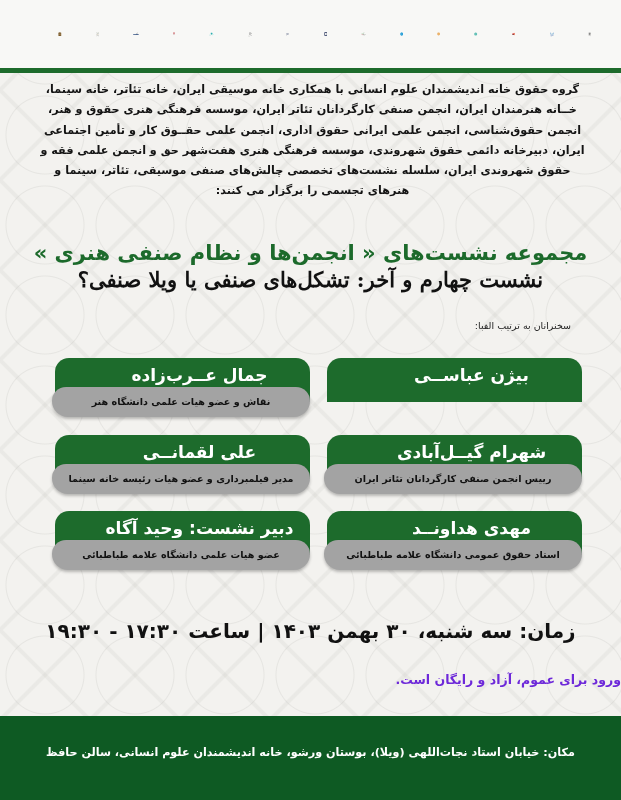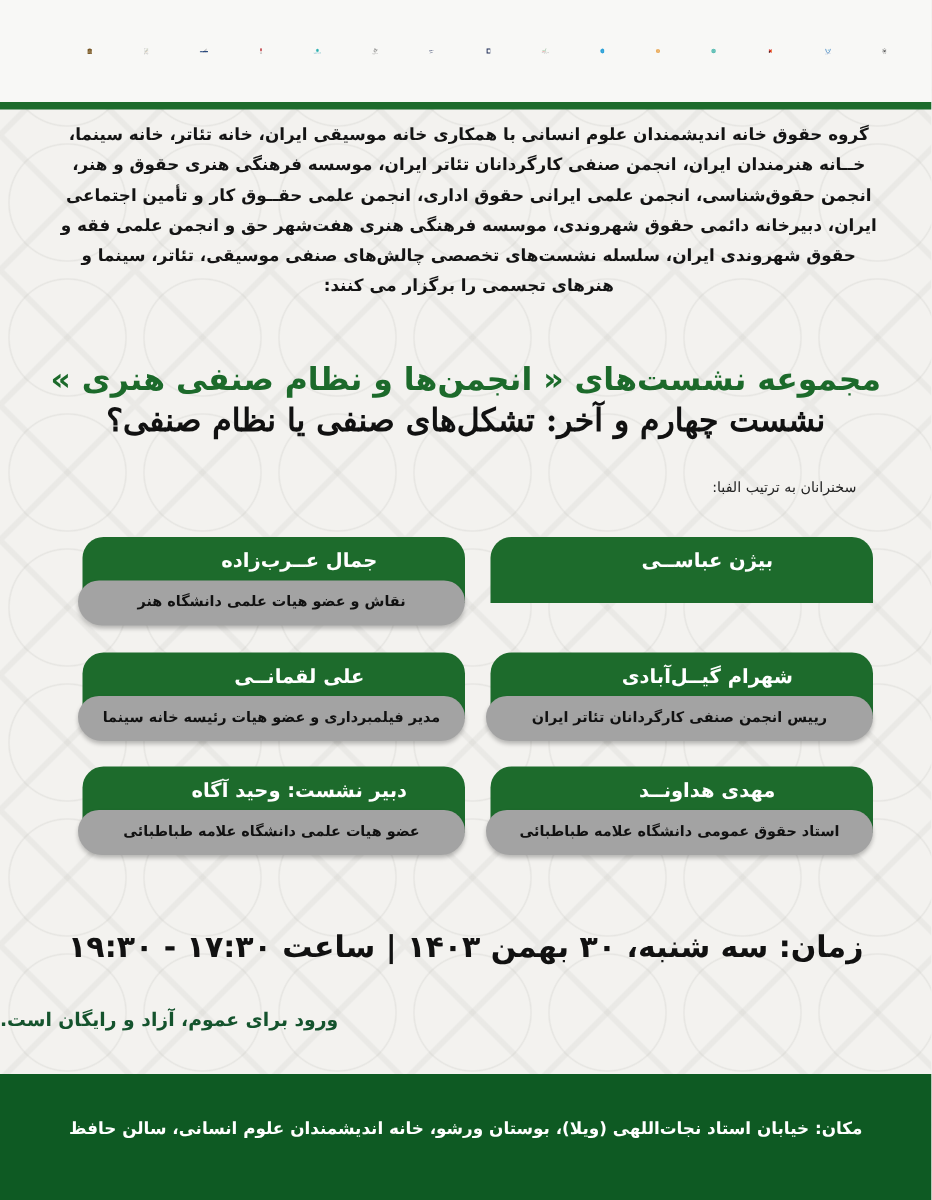--- a/index.html
+++ b/index.html
@@ -66,21 +66,21 @@
   .cards {
     position: absolute; top: 358px; left: 0; width: 621px;
   }
   .card {
     position: absolute; width: 255px; height: 58px;
   }
   .card .head {
     position: absolute; top: 0; left: 0; width: 255px; height: 44px;
     background: #1d6b2c; border-radius: 14px 14px 0 0;
     color: #fff; text-align: center;
-    font-size: 13px; font-weight: bold; line-height: 34px; padding-left: 34px;
+    font-size: 17px; font-weight: bold; line-height: 34px; padding-left: 34px;
   }
   .card .sub {
     position: absolute; top: 29px; left: -3px; width: 258px; height: 30px;
     background: #a3a3a3; border-radius: 14px 14px 16px 16px;
     box-shadow: 0 2px 3px rgba(0,0,0,0.25);
     text-align: center; font-size: 9.6px; font-weight: bold;
     line-height: 30px; color: #111; white-space: nowrap;
   }
   .card.right { left: 327px; }
   .card.left  { left: 55px; }
@@ -88,21 +88,21 @@
   .row1 { top: 77px; }
   .row2 { top: 153px; }
 
   .datetime {
     position: absolute; top: 619px; left: 0; width: 621px;
     text-align: center; font-size: 20px; font-weight: bold; color: #111;
     direction: rtl;
   }
   .entry {
     position: absolute; top: 672px; left: 0; width: 621px;
-    text-align: left; font-size: 12.5px; font-weight: bold; color: #14532d;
+    text-align: right; font-size: 12.5px; font-weight: bold; color: #6d28d9;
   }
 
   .footer {
     position: absolute; top: 716px; left: 0; width: 621px; height: 84px;
     background: #0e5a23;
     padding-left: 48px;
   }
   .footer .addr {
     position: absolute; top: 30px; left: 0; width: 621px;
     text-align: center; color: #fff; font-size: 11.2px; font-weight: bold;
@@ -224,21 +224,21 @@
           <text x="18" y="28" font-size="5" fill="#f4e6c8" text-anchor="middle">اندیشمندان</text>
           <text x="18" y="36" font-size="4.5" fill="#f4e6c8" text-anchor="middle">علوم انسانی</text>
         </svg>
     </div>
   </div>
   <div class="green-rule"></div>
 
   <p class="intro">گروه حقوق خانه اندیشمندان علوم انسانی با همکاری خانه موسیقی ایران، خانه تئاتر، خانه سینما، خــانه هنرمندان ایران، انجمن صنفی کارگردانان تئاتر ایران، موسسه فرهنگی هنری حقوق و هنر، انجمن حقوق‌شناسی، انجمن علمی ایرانی حقوق اداری، انجمن علمی حقــوق کار و تأمین اجتماعی ایران، دبیرخانه دائمی حقوق شهروندی، موسسه فرهنگی هنری هفت‌شهر حق و انجمن علمی فقه و حقوق شهروندی ایران، سلسله نشست‌های تخصصی چالش‌های صنفی موسیقی، تئاتر، سینما و هنرهای تجسمی را برگزار می کنند:</p>
 
   <h1 class="series-title">مجموعه نشست‌های « انجمن‌ها و نظام صنفی هنری »</h1>
-  <h2 class="session-title">نشست چهارم و آخر: تشکل‌های صنفی یا نظام صنفی؟</h2>
+  <h2 class="session-title">نشست چهارم و آخر: تشکل‌های صنفی یا ویلا صنفی؟</h2>
 
   <div class="speakers-caption">سخنرانان به ترتیب الفبا:</div>
 
   <div class="cards">
     <div class="card right row0">
       <div class="head">بیژن عباســی</div>
     </div>
     <div class="card left row0">
       <div class="head">جمال عــرب‌زاده</div>
       <div class="sub">نقاش و عضو هیات علمی دانشگاه هنر</div>

